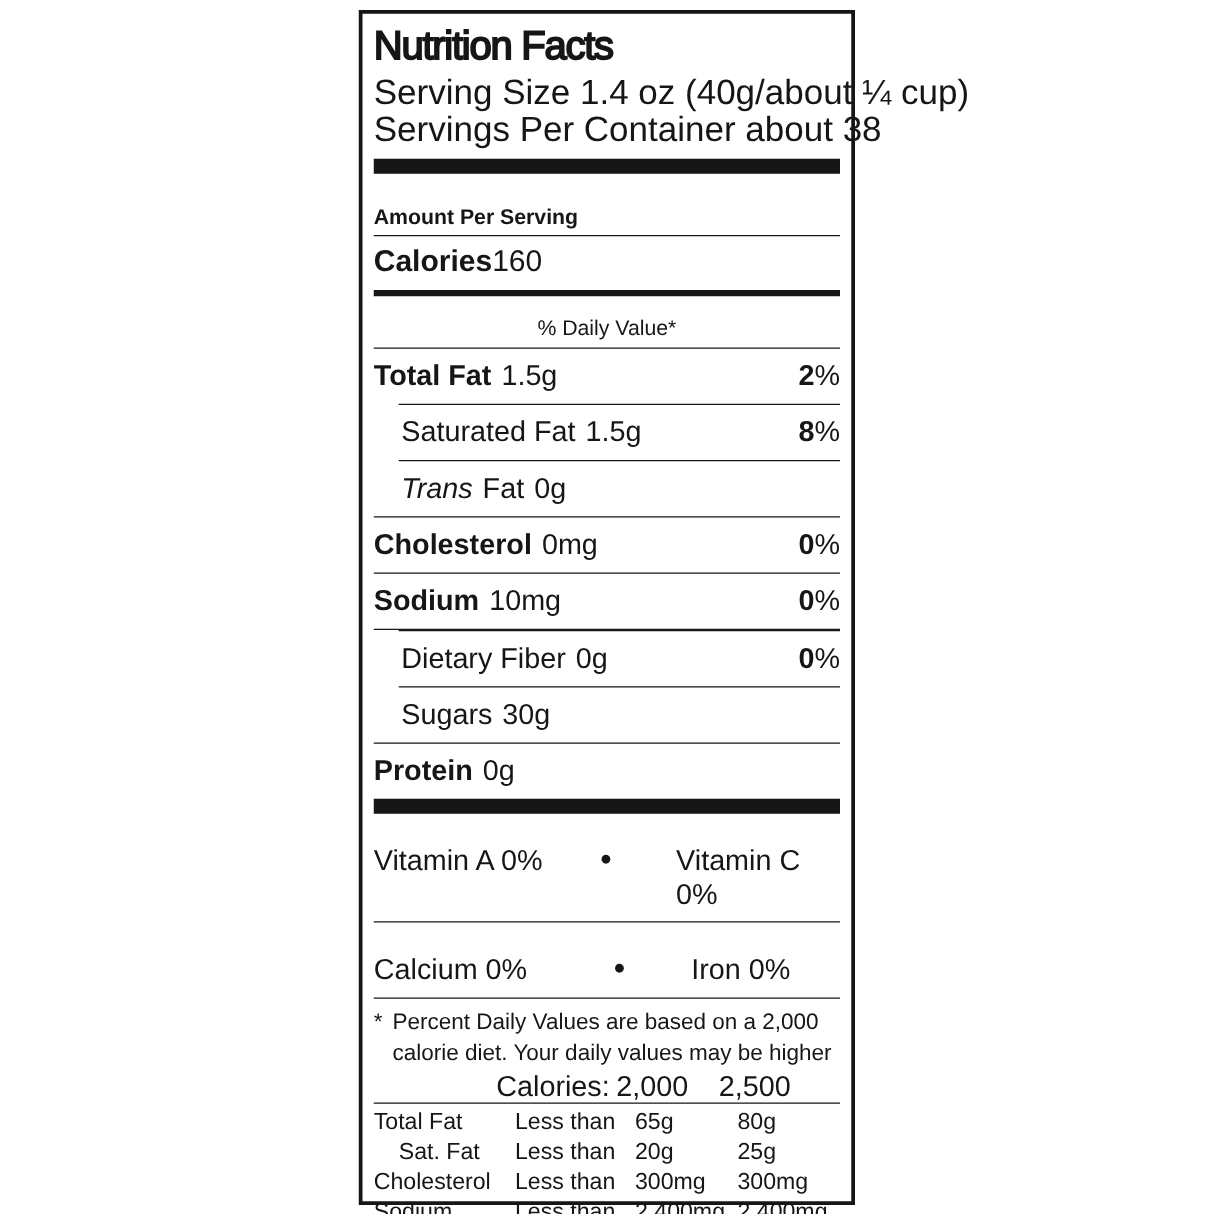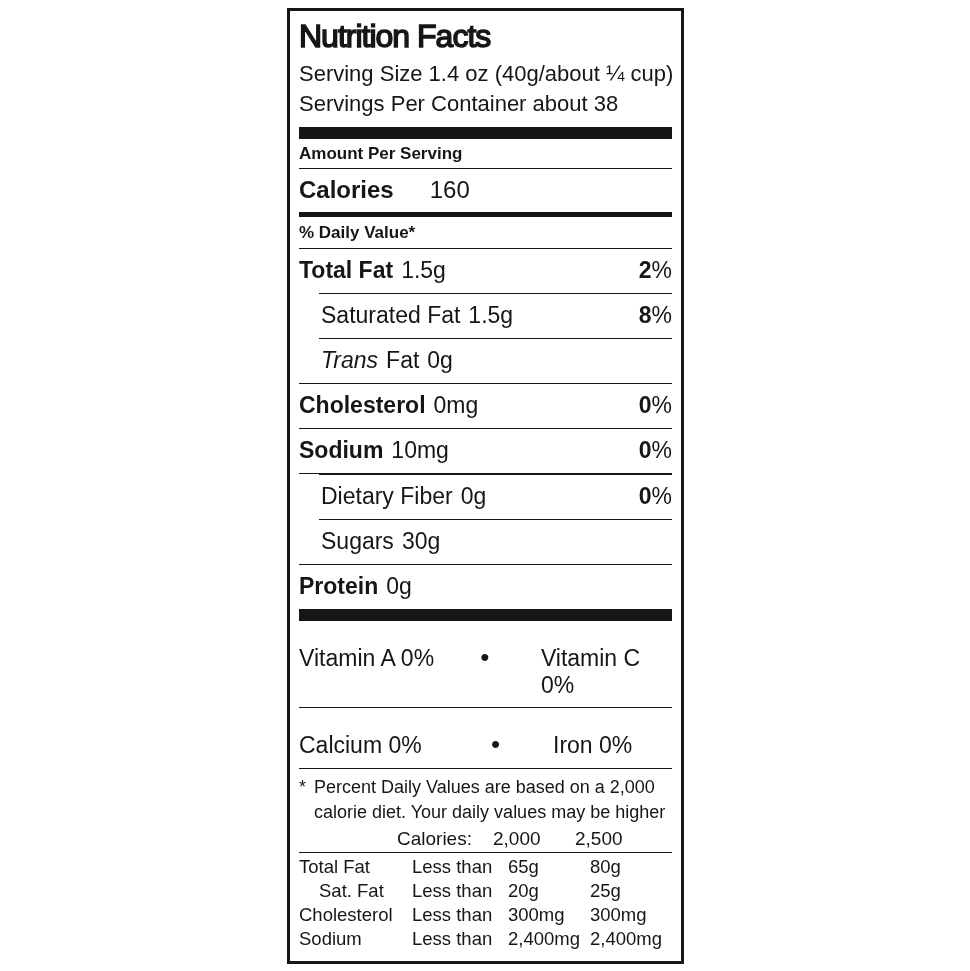--- a/index.html
+++ b/index.html
@@ -20,46 +20,46 @@
   }
   .nf-title {
     font-size: 32px;
     font-weight: normal;
     letter-spacing: -1px;
     -webkit-text-stroke: 1.5px #161616;
     line-height: 46px;
     white-space: nowrap;
   }
   .serving-line {
-    font-size: 22px;
+    font-size: 28px;
     line-height: 30px;
     white-space: nowrap;
   }
   .bar-thick { height: 12px; background: #161616; }
   .bar-med   { height: 5px;  background: #161616; }
   .mt8 { margin-top: 8px; }
   .aps {
     font-size: 17px; font-weight: bold;
     padding: 5px 0 4px 0;
+    margin-top: 20px;
   }
   .rule      { border-top: 1.6px solid #161616; height: 0; }
   .rule.ind  { margin-left: 20px; }
   .cal-row {
     display: flex; align-items: flex-start;
     font-size: 24px;
     padding: 7px 0 8px 0;
-    gap: 36px;
   }
   .cal-row .cal-word { font-weight: bold; }
   .cal-row .cal-val  { }
   .cal-row .cal-fat  { margin-left: auto; }
   .dv-head {
-    text-align: left;
-    font-size: 17px; font-weight: bold;
-    padding: 6px 0 5px 0;
+    text-align: center;
+    font-size: 17px; font-weight: normal;
+    padding: 16px 0 5px 0;
   }
   .nrow {
     display: flex; align-items: baseline;
     font-size: 23px;
     padding: 8px 0 9px 0;
   }
   .nrow .nm  { font-weight: bold; }
   .nrow.sub  { padding-left: 22px; }
   .nrow.sub .nm { font-weight: normal; }
   .nrow .it  { font-style: italic; text-align: center; }
@@ -78,21 +78,21 @@
   .footnote {
     display: flex;
     font-size: 18px;
     line-height: 24.5px;
     padding: 6px 0 3px 0;
   }
   .footnote .ast { width: 15px; }
   .fn-cal-row {
     display: grid;
     grid-template-columns: 98px 96px 82px auto;
-    font-size: 19px;
+    font-size: 23px;
     line-height: 24.5px;
   }
   .ref-table {
     font-size: 18.5px;
     padding-top: 2px;
   }
   .trow {
     display: grid;
     grid-template-columns: 113px 96px 82px auto;
     line-height: 24.2px;

